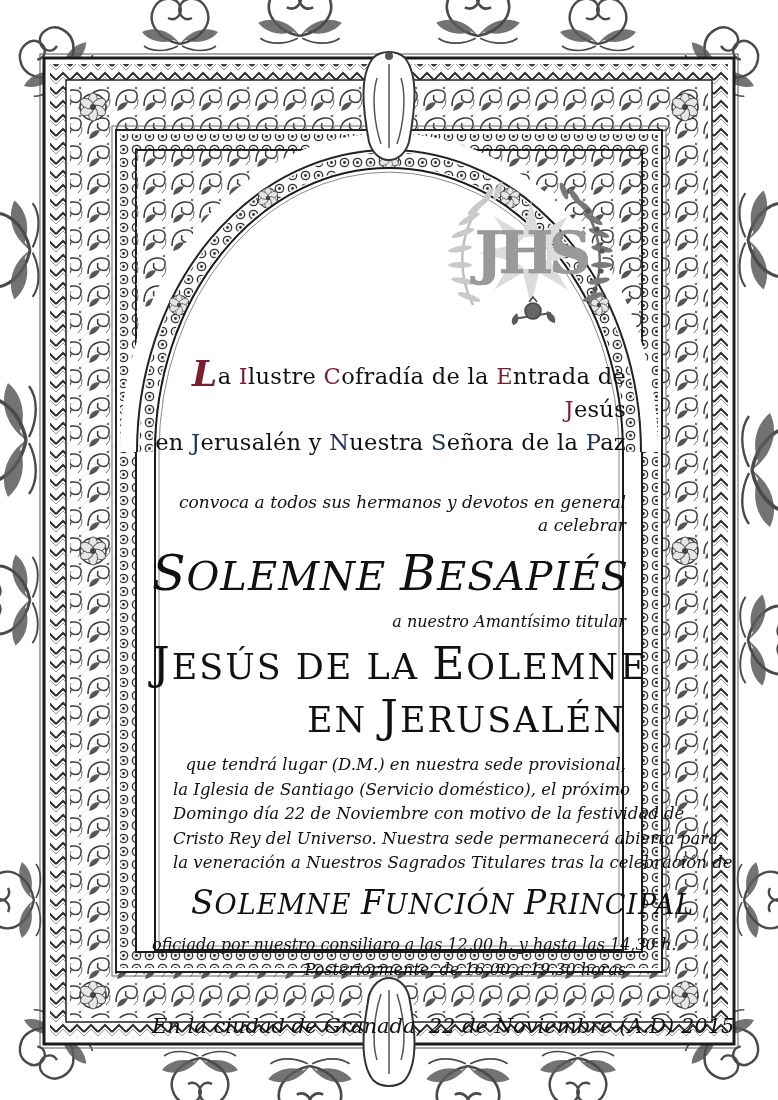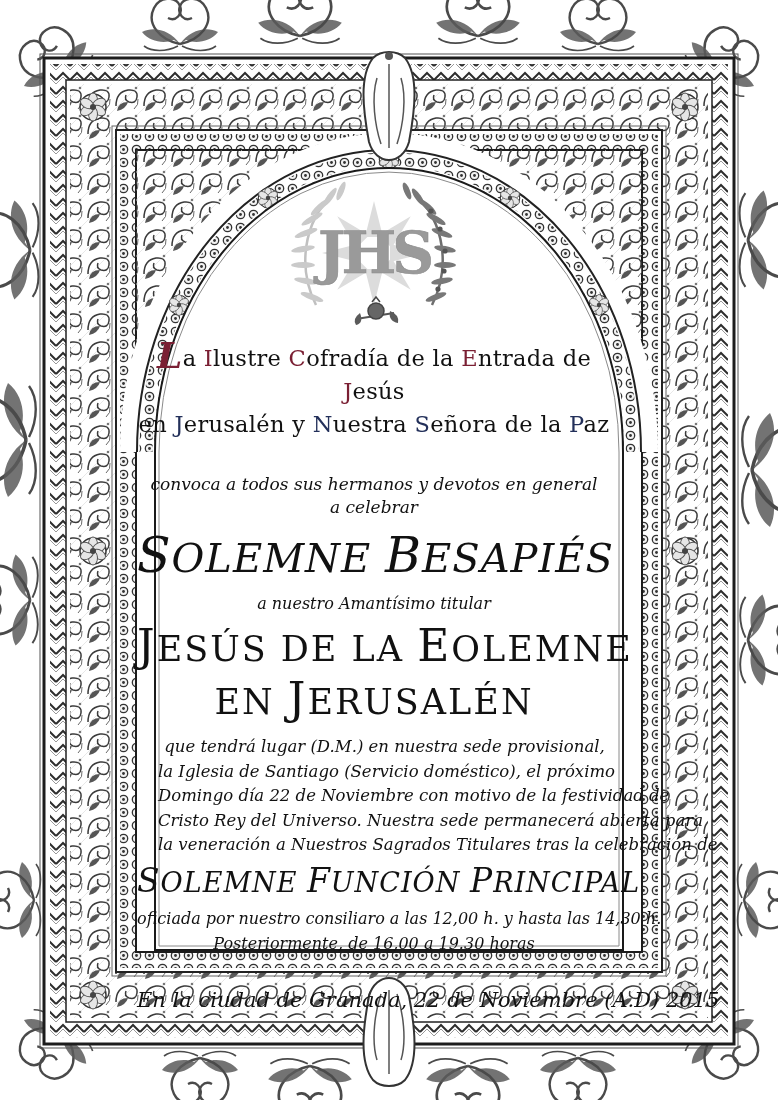--- a/index.html
+++ b/index.html
@@ -1,33 +1,33 @@
 <!DOCTYPE html>
 <html><head>
 <meta charset="utf-8">
 <style>
   html,body{margin:0;padding:0;background:#ffffff;}
   body{width:778px;height:1100px;position:relative;font-family:"DejaVu Serif",serif;color:#111;overflow:hidden;}
   .frame-svg{position:absolute;left:0;top:0;width:778px;height:1100px;}
-  .content{position:absolute;left:137px;top:168px;width:474px;text-align:center;}
+  .content{position:absolute;left:152px;top:168px;width:474px;text-align:right;}
   .emblem{margin-top:10px;}
-  .header{margin-top:10px;font-size:22.5px;line-height:33px;letter-spacing:.3px;}
+  .header{margin-top:28px;font-size:22.5px;line-height:33px;letter-spacing:.3px;}
   .header .cap{font-weight:normal;}
   .cap.red{color:#7a1f33;}
   .cap.blue{color:#23305a;}
   .drop{font-size:36px;font-weight:bold;font-style:italic;color:#7a1f33;line-height:0;position:relative;top:2px;}
   .intro{margin-top:32px;font-style:italic;font-size:17px;line-height:23px;}
   .besapies{margin-top:14px;font-style:italic;font-size:40px;line-height:46px;letter-spacing:1px;white-space:nowrap;}
   .besapies .lead{font-size:49px;}
   .subtitle{margin-top:10px;font-style:italic;font-size:16px;line-height:26px;}
   .main-title{margin-top:4px;font-size:35px;line-height:50px;letter-spacing:2px;white-space:nowrap;}
   .main-title .lead{font-size:44px;}
   .body-par{margin-top:8px;font-style:italic;font-size:16.5px;line-height:24.5px;margin-left:21px;}
   .body-par div{white-space:nowrap;}
-  .funcion{margin-top:4px;font-style:italic;font-size:27px;line-height:38px;letter-spacing:1px;white-space:nowrap;}
+  .funcion{margin-top:4px;font-style:italic;font-size:27px;line-height:46px;letter-spacing:1px;white-space:nowrap;margin-left:39px;}
   .funcion .lead{font-size:33px;}
   .schedule{margin-top:4px;font-style:italic;font-size:16px;line-height:25px;}
   .schedule div{white-space:nowrap;}
   .footer-date{margin-top:32px;font-style:italic;font-size:21px;white-space:nowrap;}
 </style>
 </head>
 <body>
 
 <svg class="frame-svg" viewBox="0 0 778 1100" xmlns="http://www.w3.org/2000/svg">
   <defs>

